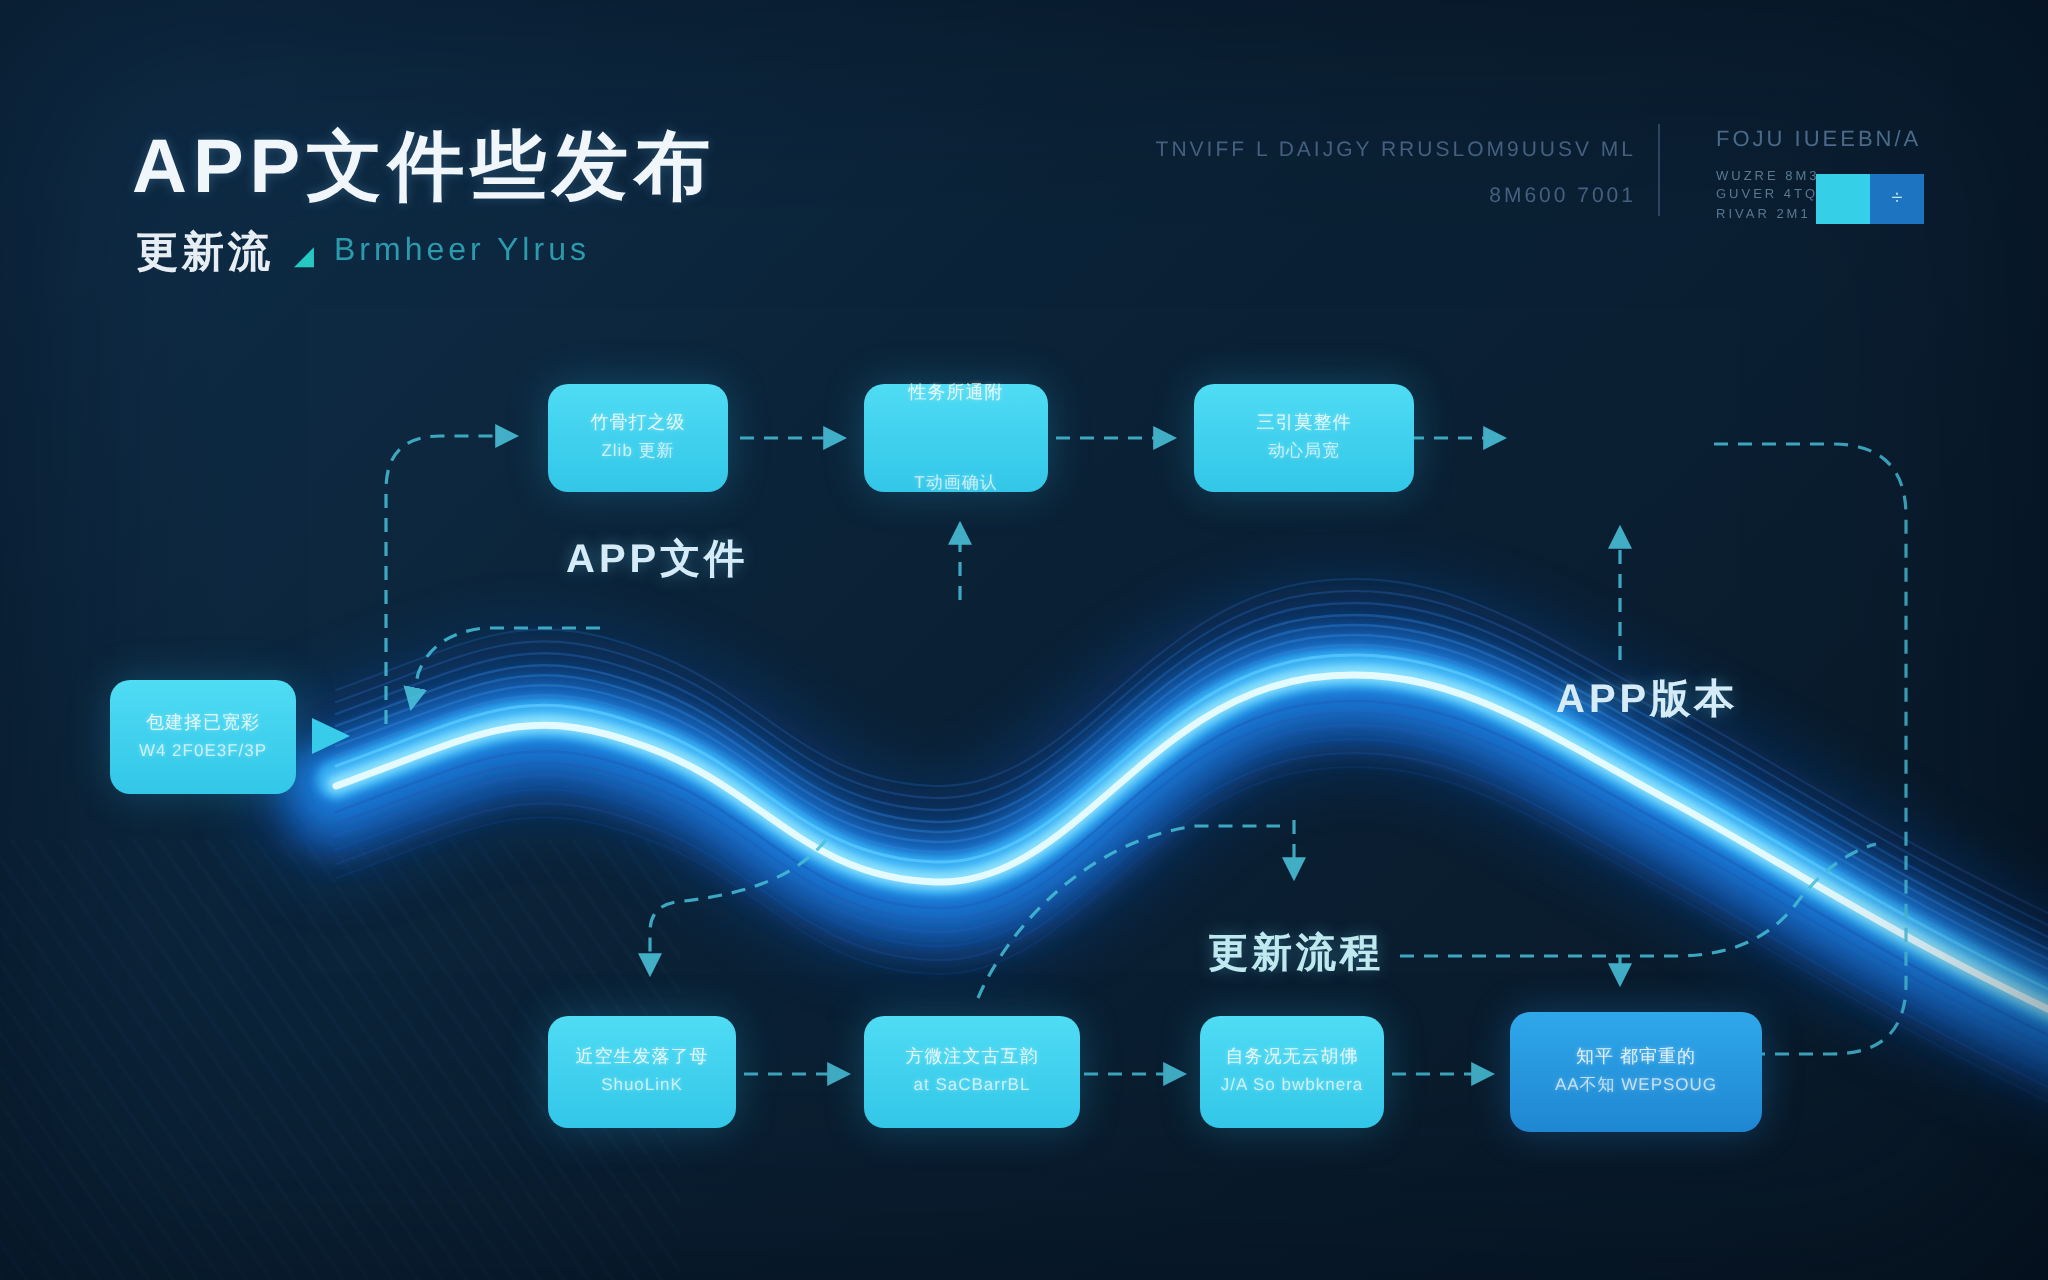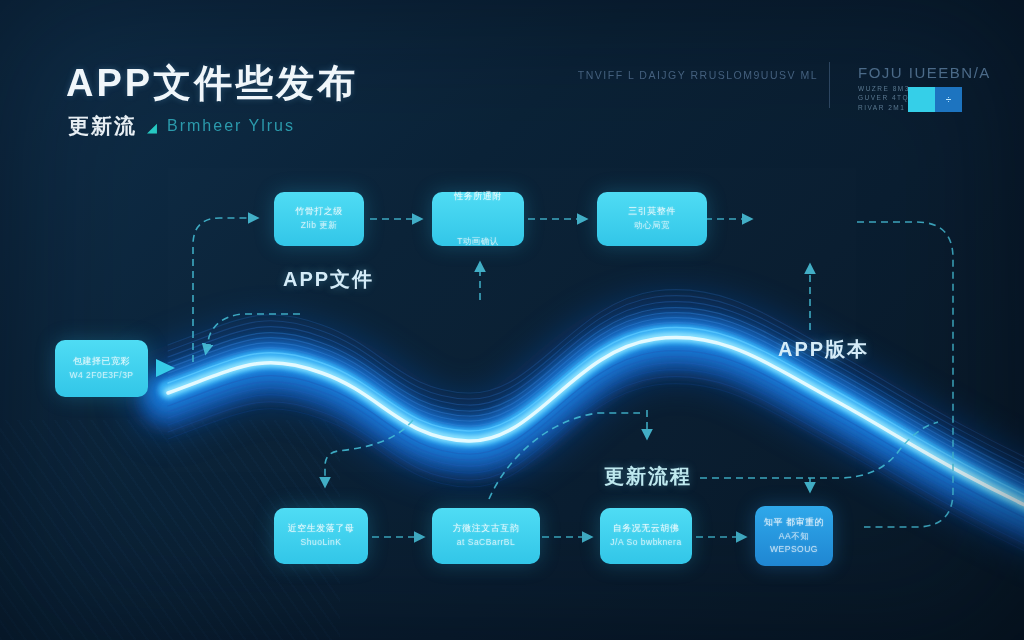--- a/index.html
+++ b/index.html
@@ -12,21 +12,21 @@
   svg{position:absolute;left:0;top:0;}
 
   
   .title{position:absolute;left:66px;top:58px;font-size:38px;font-weight:700;color:#f0f6fa;letter-spacing:3px;text-shadow:0 0 6px rgba(120,200,255,.25);}
   .subrow{position:absolute;left:68px;top:112px;display:flex;align-items:center;gap:10px;}
   .subtitle{font-size:21px;font-weight:700;color:#e7eef3;letter-spacing:2px;}
   .brandicon{font-size:13px;color:#26c9c2;transform:translateY(1px);}
   .brand{font-size:16px;color:#2b9aac;letter-spacing:2px;}
   .meta{position:absolute;top:64px;left:558px;width:260px;text-align:right;color:#44607e;font-size:10.5px;letter-spacing:1.5px;line-height:2.2;}
   .vdiv{position:absolute;left:829px;top:62px;width:1px;height:46px;background:#2c4560;}
-  .rlabel{position:absolute;left:858px;top:64px;font-size:15px;letter-spacing:1.5px;color:#4b6a88;}
+  .rlabel{position:absolute;left:858px;top:64px;font-size:11px;letter-spacing:1.5px;color:#4b6a88;}
   .grid{position:absolute;left:858px;top:84px;font-size:6.5px;line-height:1.45;letter-spacing:1.5px;color:#5a7890;}
   .badges{position:absolute;left:908px;top:87px;display:flex;}
   .sq{width:27px;height:25px;}
   .sq.c{background:#35cfe8;}
   .sq.b{background:#1d74c0;color:#bfe8ff;font-size:10px;display:flex;align-items:center;justify-content:center;}
 
   
   .node{position:absolute;border-radius:10px;display:flex;flex-direction:column;align-items:center;justify-content:center;
     text-align:center;font-size:9px;line-height:1.55;color:rgba(255,255,255,.82);letter-spacing:.5px;
     text-shadow:0 0 2px rgba(255,255,255,.45);box-shadow:0 0 20px rgba(40,190,235,.25);}
@@ -119,20 +119,21 @@
   <div class="vignette"></div>
 
   <div class="title">APP文件些发布</div>
   <div class="subrow">
     <span class="subtitle">更新流</span>
     <span class="brandicon">◢</span>
     <span class="brand">Brmheer Ylrus</span>
   </div>
   <div class="meta">
     <div>TNVIFF L DAIJGY RRUSLOM9UUSV ML</div>
+    <div>8M600 7001</div>
   </div>
   <div class="vdiv"></div>
   <div class="rlabel">FOJU IUEEBN/A</div>
   <div class="grid">
     <div>WUZRE 8M3</div>
     <div>GUVER 4TQ</div>
     <div>RIVAR 2M1</div>
   </div>
   <div class="badges">
     <div class="sq c"></div>
@@ -162,21 +163,21 @@
     <div class="l2">ShuoLinK</div>
   </div>
   <div class="node cyan" style="left:432px;top:508px;width:108px;height:56px;">
     <div>方微注文古互韵</div>
     <div class="l2">at SaCBarrBL</div>
   </div>
   <div class="node cyan" style="left:600px;top:508px;width:92px;height:56px;">
     <div>自务况无云胡佛</div>
     <div class="l2">J/A So bwbknera</div>
   </div>
-  <div class="node blue" style="left:755px;top:506px;width:78px;height:60px;">
+  <div class="node blue" style="left:755px;top:506px;width:126px;height:60px;">
     <div>知平 都审重的</div>
     <div class="l2">AA不知 WEPSOUG</div>
   </div>
 
   <div class="flabel" style="left:283px;top:266px;">APP文件</div>
   <div class="flabel" style="left:778px;top:336px;">APP版本</div>
   <div class="flabel teal" style="left:604px;top:463px;">更新流程</div>
 </div>
 
 </body></html>

